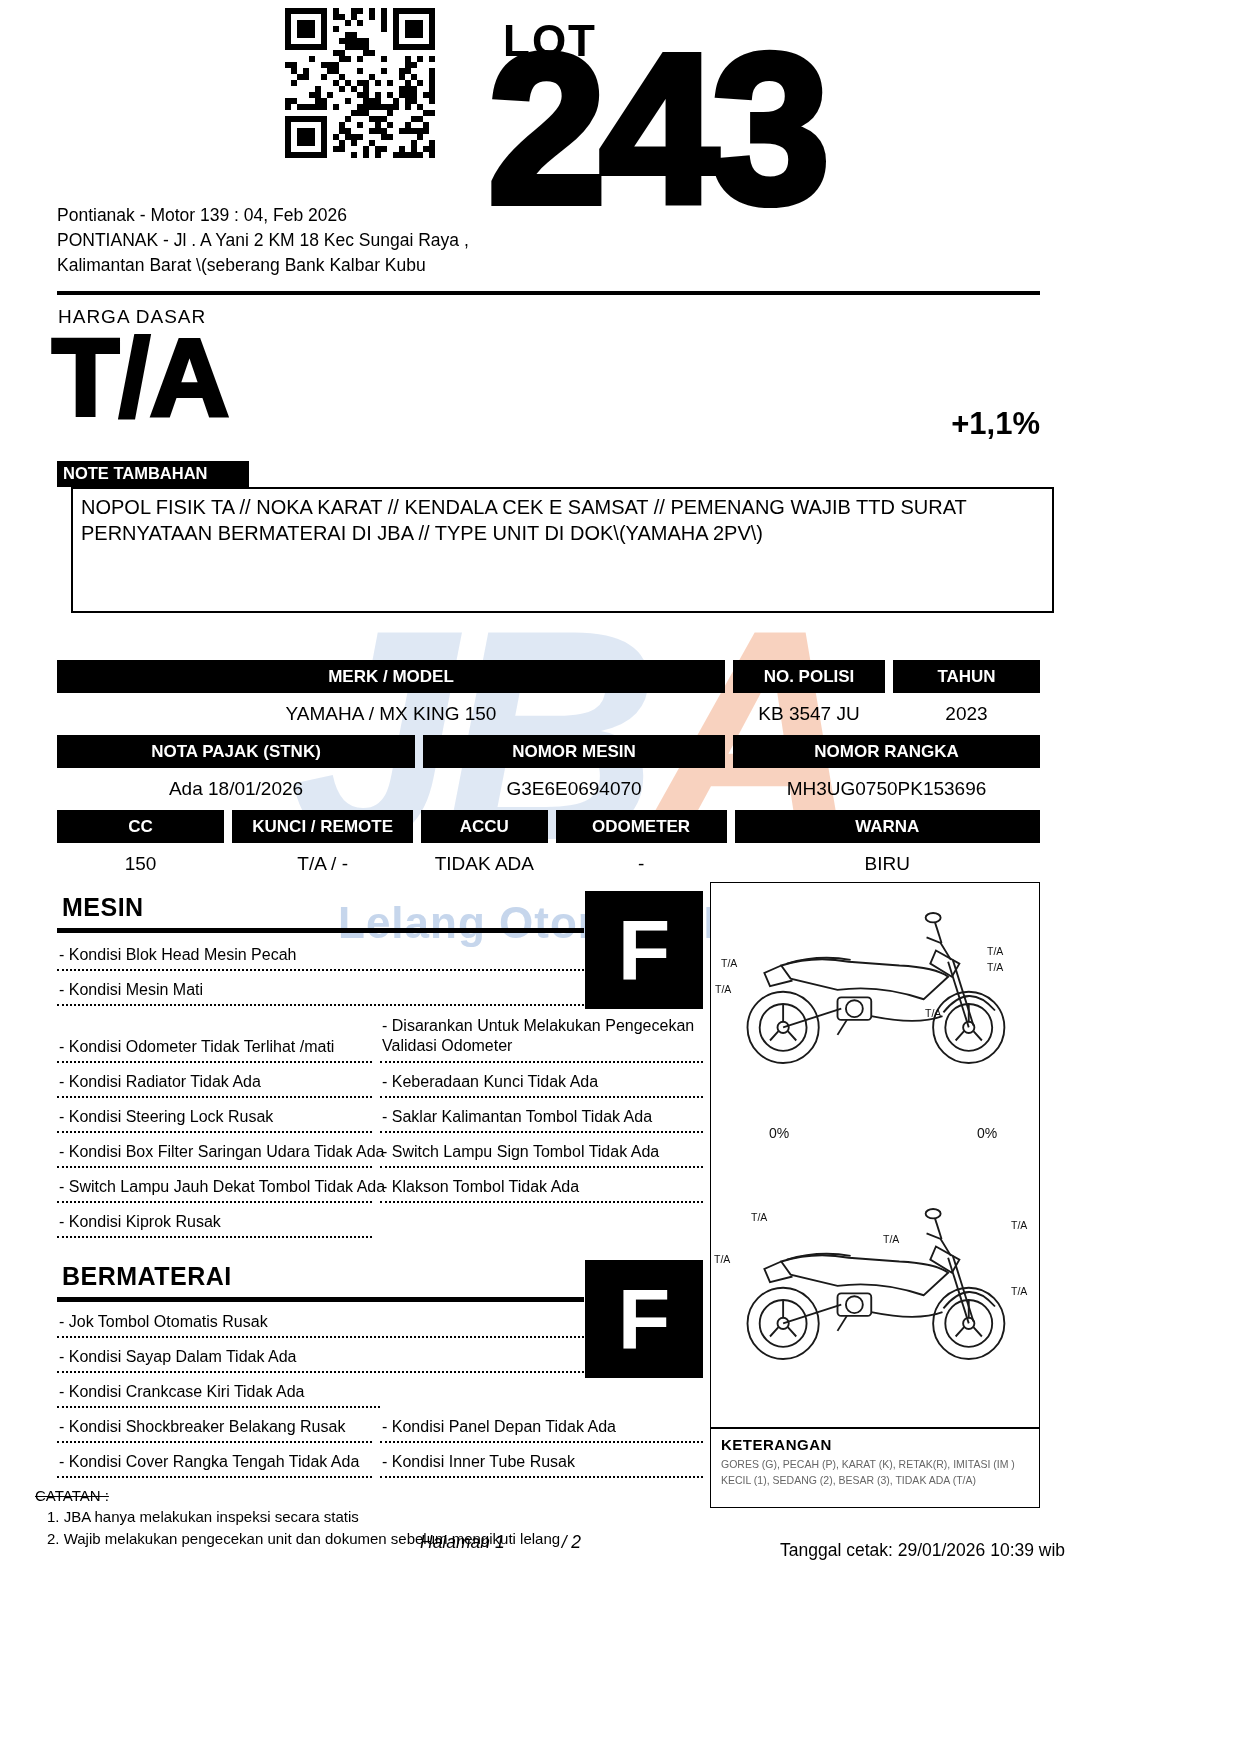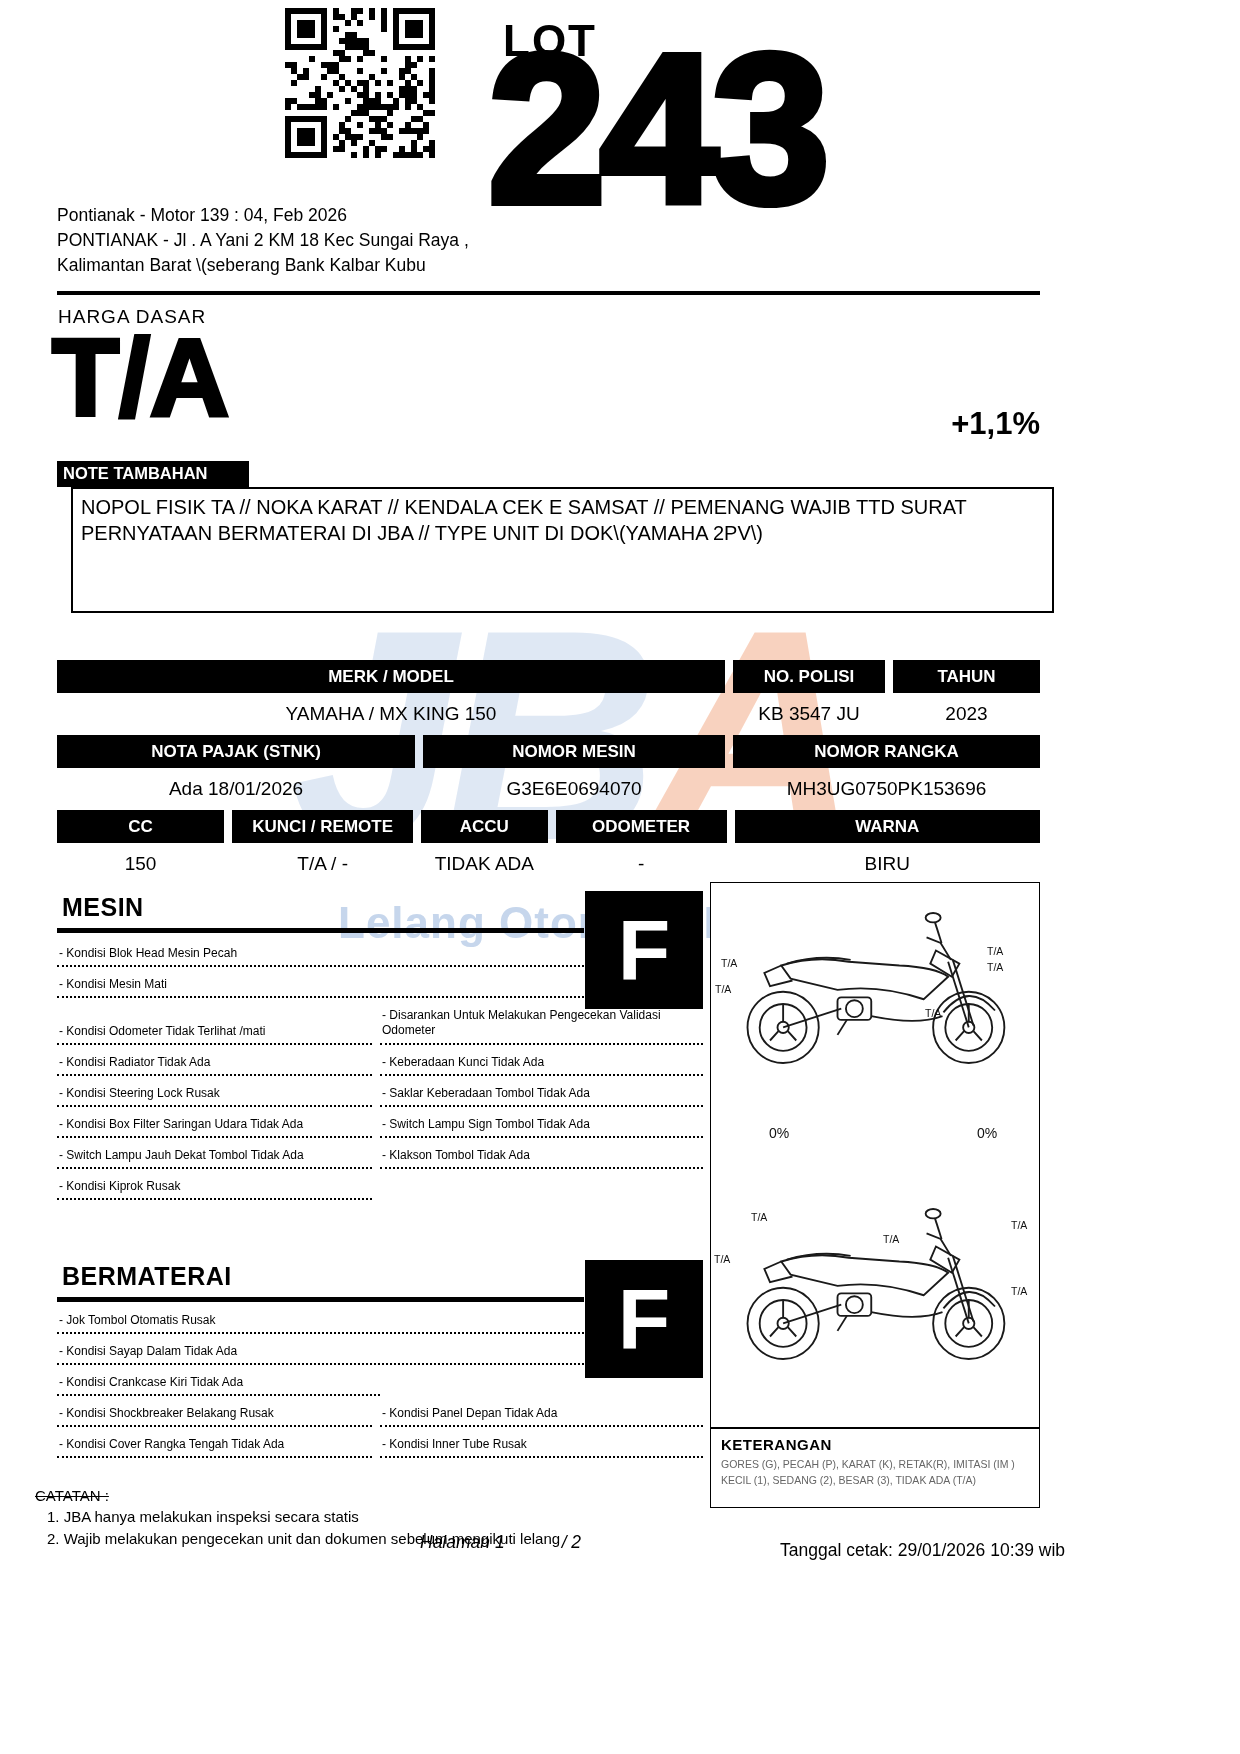--- a/index.html
+++ b/index.html
@@ -56,21 +56,21 @@
   .grade-box { width:118px; height:118px; background:#000; color:#fff; display:flex;
                align-items:center; justify-content:center; font-size:86px; font-weight:bold; }
   .mesin-grade { left:585px; top:891px; }
   .mesin-rows { left:57px; top:936px; width:646px; }
   .eks-title { left:62px; top:1262px; }
   .eks-bar { left:57px; top:1297px; width:527px; height:5px; background:#000; }
   .eks-grade { left:585px; top:1260px; }
   .eks-rows { left:57px; top:1303px; width:646px; }
 
   .insp-row { display:flex; gap:8px; }
-  .insp-cell { border-bottom:2px dotted #000; font-size:12px; padding:10px 2px 5px;
+  .insp-cell { border-bottom:2px dotted #000; font-size:16px; padding:10px 2px 5px;
                display:flex; align-items:flex-end; white-space:nowrap; }
   .insp-cell.wrap { white-space:normal; line-height:1.25; }
   .w-full{width:527px} .w-left{width:315px} .w-right{width:323px}
 
   
   .bike-panel { left:710px; top:882px; width:330px; height:546px; border:1.5px solid #000; background:#fff; }
   .bike-svg { position:absolute; width:300px; height:170px; left:14px; }
   .bike1 { top:20px; } .bike2 { top:316px; }
   .ta-label { position:absolute; font-size:10.5px; color:#111; }
   .zero-label { position:absolute; font-size:14px; color:#111; }
@@ -390,21 +390,21 @@
       <div class="insp-row">
         <div class="insp-cell w-left">- Kondisi Odometer Tidak Terlihat /mati</div>
         <div class="insp-cell w-right wrap">- Disarankan Untuk Melakukan Pengecekan Validasi Odometer</div>
       </div>
       <div class="insp-row">
         <div class="insp-cell w-left">- Kondisi Radiator Tidak Ada</div>
         <div class="insp-cell w-right">- Keberadaan Kunci Tidak Ada</div>
       </div>
       <div class="insp-row">
         <div class="insp-cell w-left">- Kondisi Steering Lock Rusak</div>
-        <div class="insp-cell w-right">- Saklar Keberadaan Tombol Tidak Ada</div>
+        <div class="insp-cell w-right">- Saklar Kalimantan Tombol Tidak Ada</div>
       </div>
       <div class="insp-row">
         <div class="insp-cell w-left">- Kondisi Box Filter Saringan Udara Tidak Ada</div>
         <div class="insp-cell w-right">- Switch Lampu Sign Tombol Tidak Ada</div>
       </div>
       <div class="insp-row">
         <div class="insp-cell w-left">- Switch Lampu Jauh Dekat Tombol Tidak Ada</div>
         <div class="insp-cell w-right">- Klakson Tombol Tidak Ada</div>
       </div>
       <div class="insp-row">

